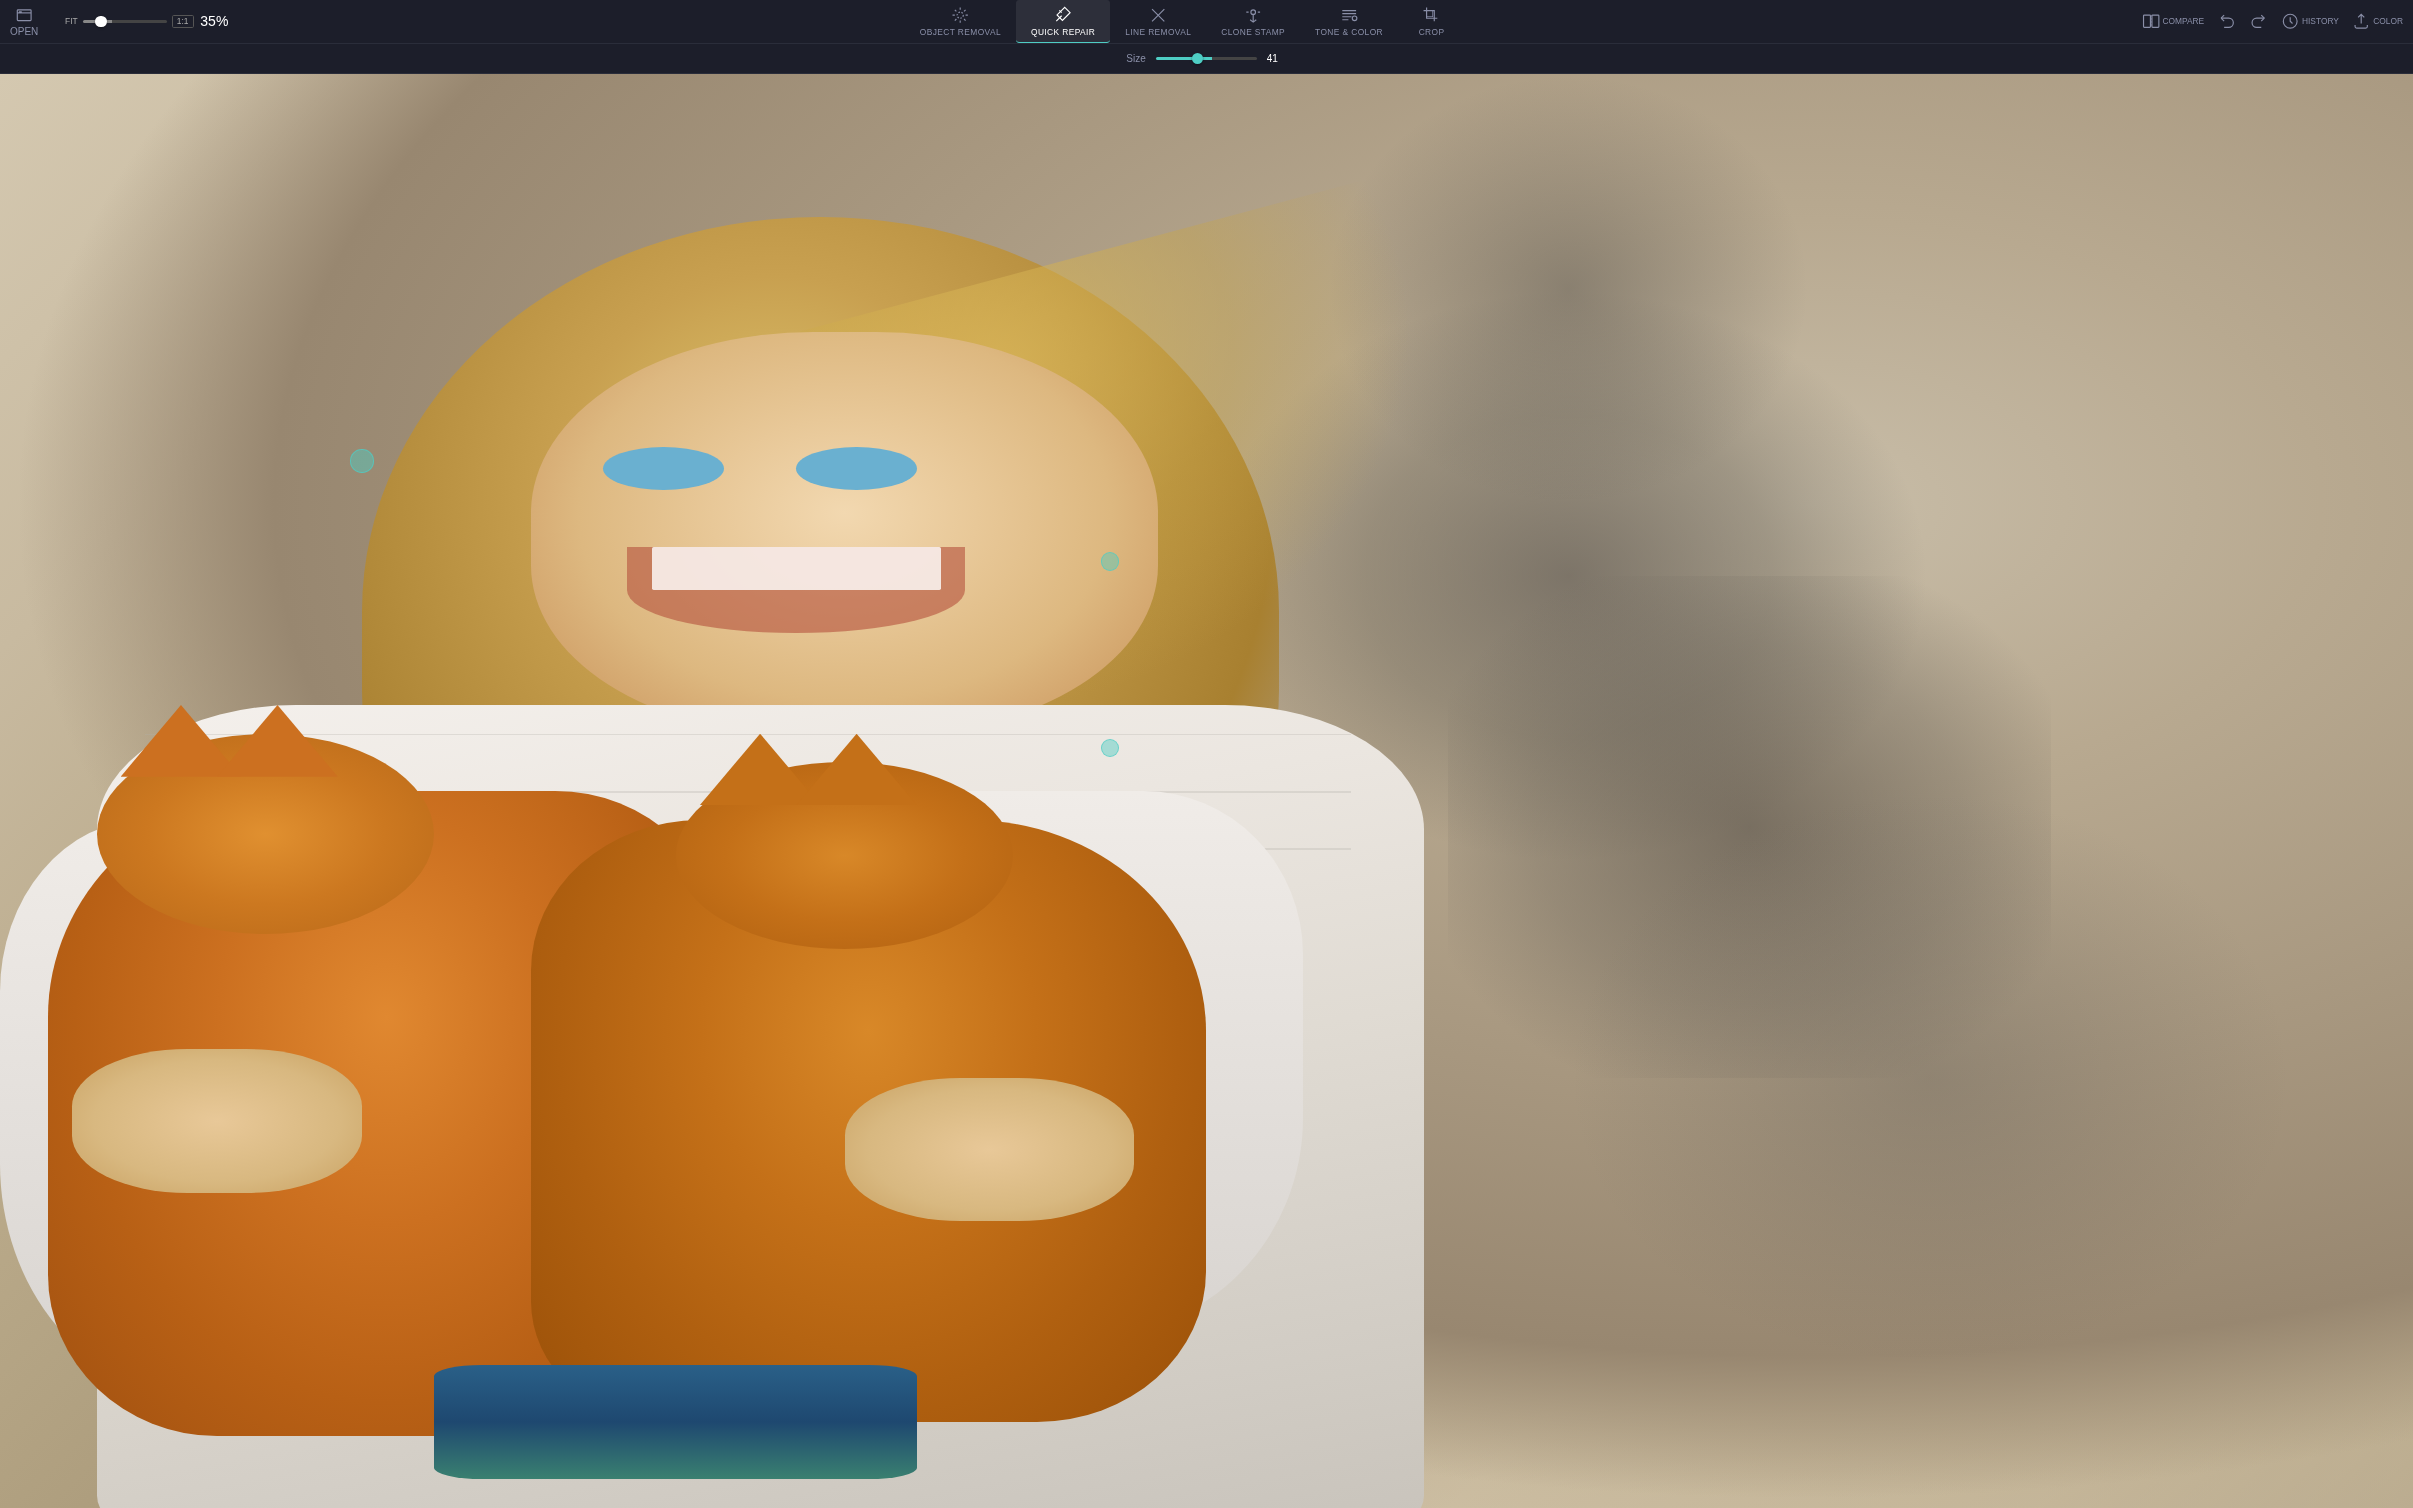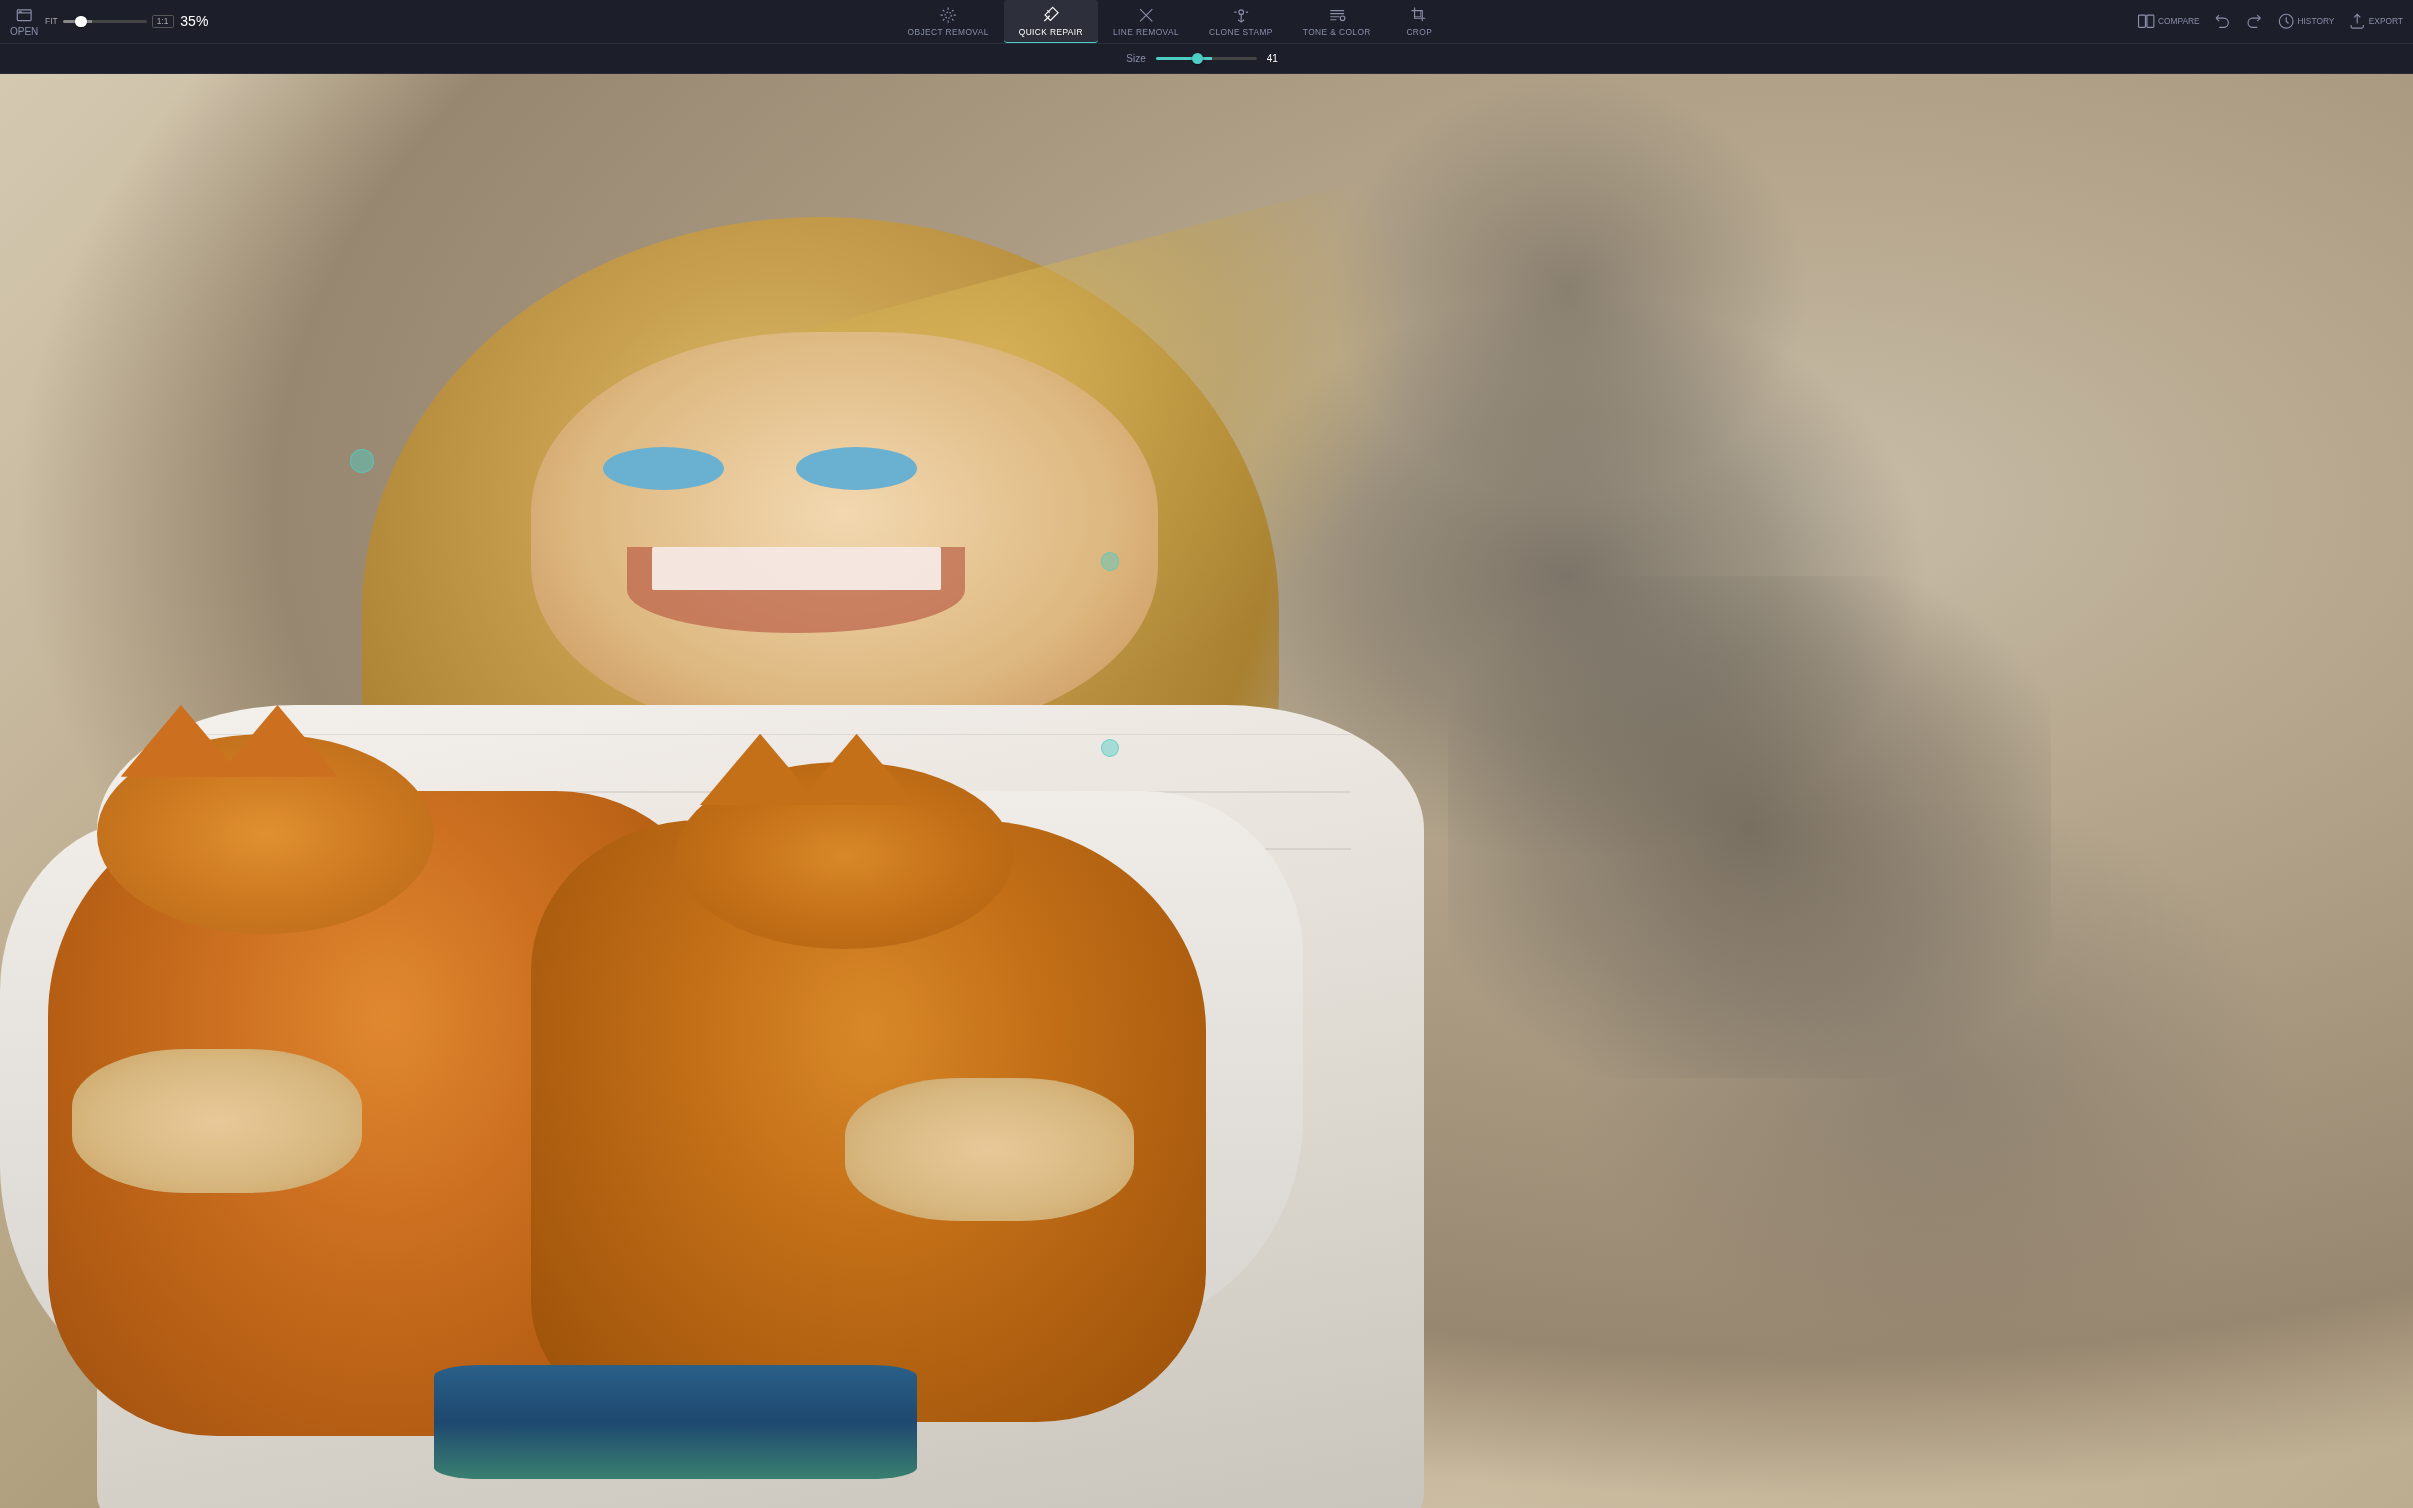--- a/index.html
+++ b/index.html
@@ -88,20 +88,21 @@
       cursor: pointer;
       gap: 1.7px;
     }
 
     .zoom-controls {
       display: flex;
       align-items: center;
       gap: 5px;
       color: #8a8fa8;
       font-size: 9.2px;
+      margin-left: 20px;
     }
     .zoom-label { color: #aaa; font-size: 8.4px; }
     .zoom-pct { color: #fff; font-size: 14px; }
     .zoom-1to1 {
       border: 0.8px solid #555;
       padding: 0.8px 4.2px;
       border-radius: 1.7px;
       color: #aaa;
       font-size: 8.4px;
       cursor: pointer;
@@ -352,21 +353,21 @@
         <path d="M12 7v5l3 3"></path>
       </svg>
       <span>HISTORY</span>
     </div>
 
     <div class="right-tool-btn">
       <svg width="18.4" height="18.4" viewBox="0 0 24 24" fill="none" stroke="#8a8fa8" stroke-width="1.5">
         <path d="M12 3v12M8 7l4-4 4 4"></path>
         <path d="M4 17v2a2 2 0 0 0 2 2h12a2 2 0 0 0 2-2v-2"></path>
       </svg>
-      <span>EXPORT</span>
+      <span>COLOR</span>
     </div>
   </div>
 </div>
 
 <div class="size-bar">
   <span class="size-label">Size</span>
   <input type="range" class="size-slider" min="1" max="100" value="41" style="">
   <span class="size-value">41</span>
 </div>
 

